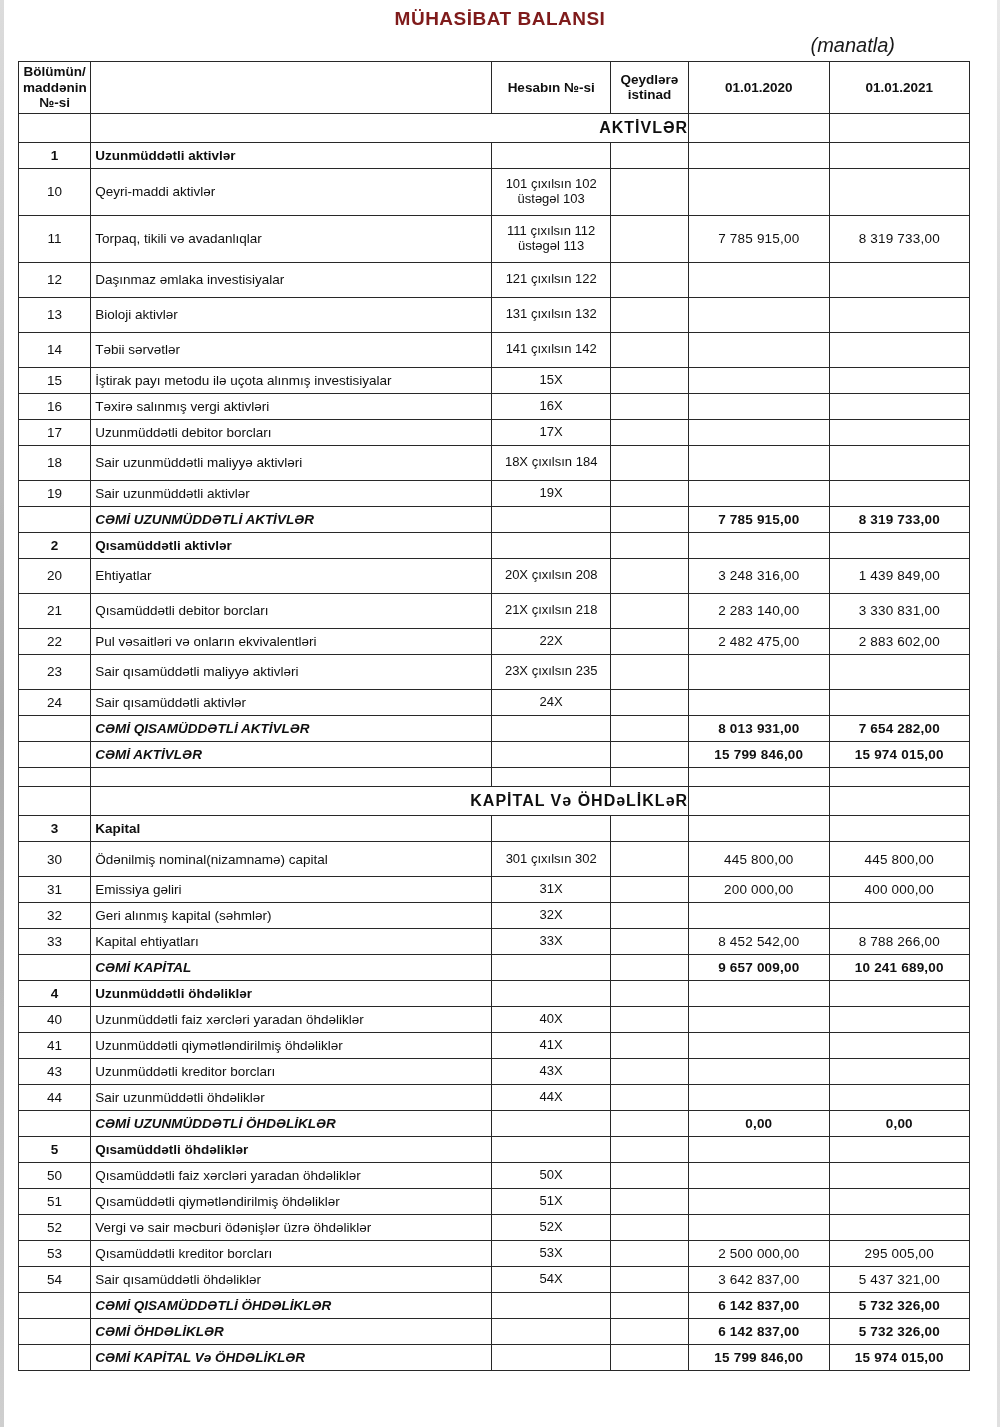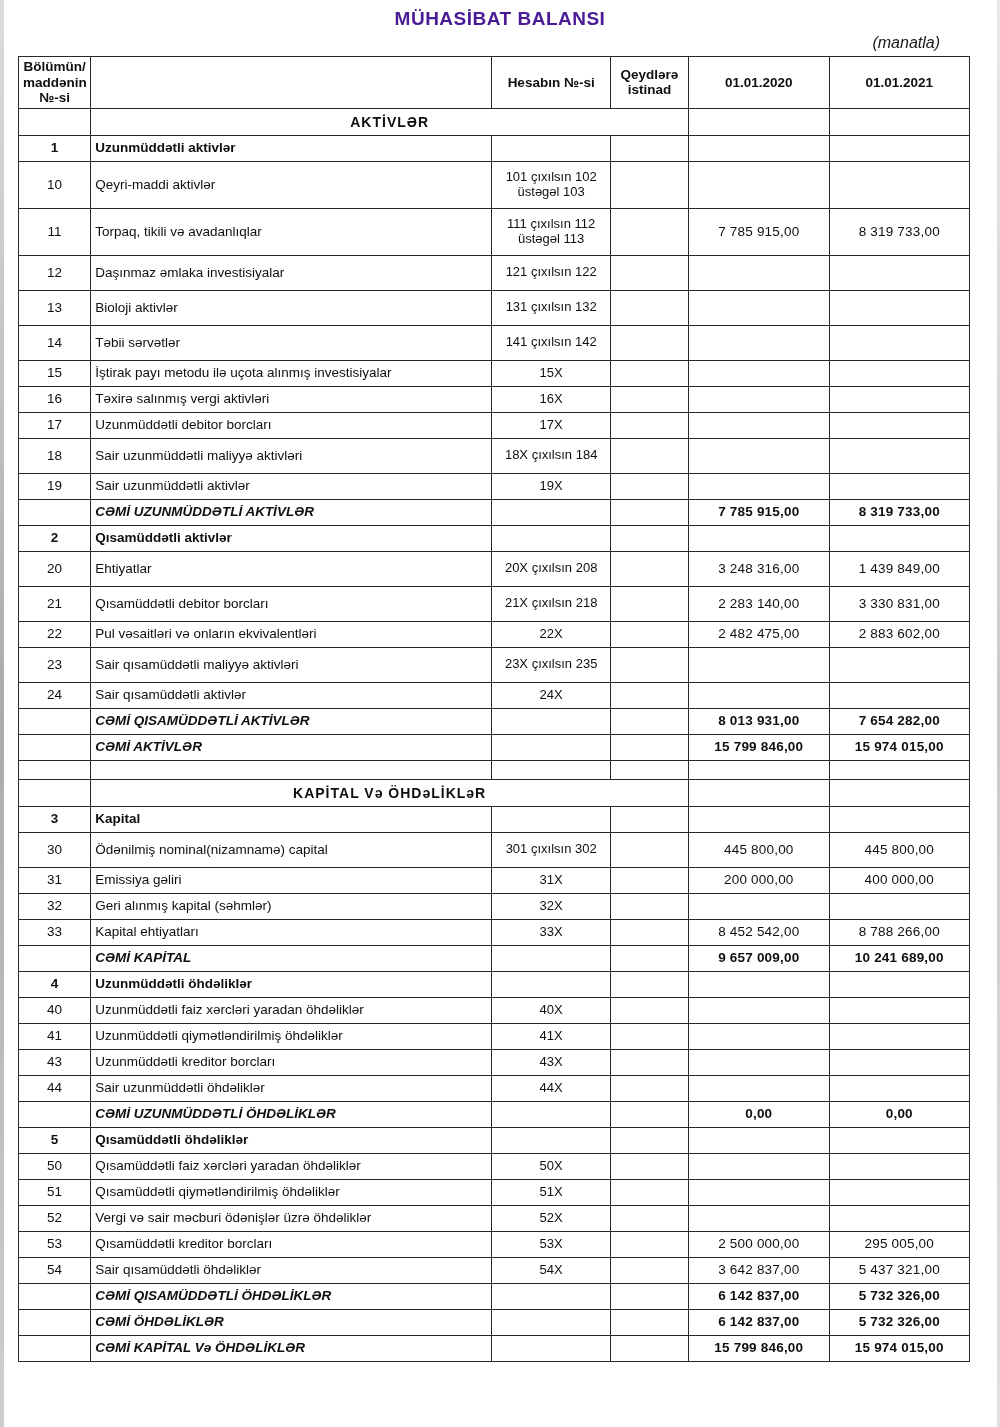--- a/index.html
+++ b/index.html
@@ -23,27 +23,27 @@
     box-sizing: border-box;
     filter: contrast(1.02);
   }
   .doc-title {
     text-align: center;
     font-size: 19px;
     font-weight: bold;
     letter-spacing: 0.5px;
     padding-top: 8px;
     padding-bottom: 4px;
-    color: #4c1d95;
+    color: #7f1d1d;
   }
   .currency-note {
     text-align: right;
     font-style: italic;
-    font-size: 16px;
-    padding-right: 60px;
+    font-size: 20px;
+    padding-right: 105px;
     padding-bottom: 4px;
     color: #1b1b1b;
   }
   table.balance {
     border-collapse: collapse;
     width: 952px;
     margin-left: 18px;
     table-layout: fixed;
     font-size: 13.2px;
   }
@@ -85,23 +85,23 @@
     font-size: 13.5px;
     letter-spacing: 0.2px;
   }
   tr.section td.name {
     font-weight: bold;
   }
   tr.section td.code {
     font-weight: bold;
   }
   tr.heading td {
-    text-align: center;
-    font-weight: bold;
-    font-size: 14px;
+    text-align: right;
+    font-weight: bold;
+    font-size: 16px;
     letter-spacing: 1px;
     padding: 5px 0;
   }
   tr.total td.name {
     font-weight: bold;
     font-size: 13.5px;
     font-style: italic;
   }
   tr.total td.val {
     font-weight: bold;

